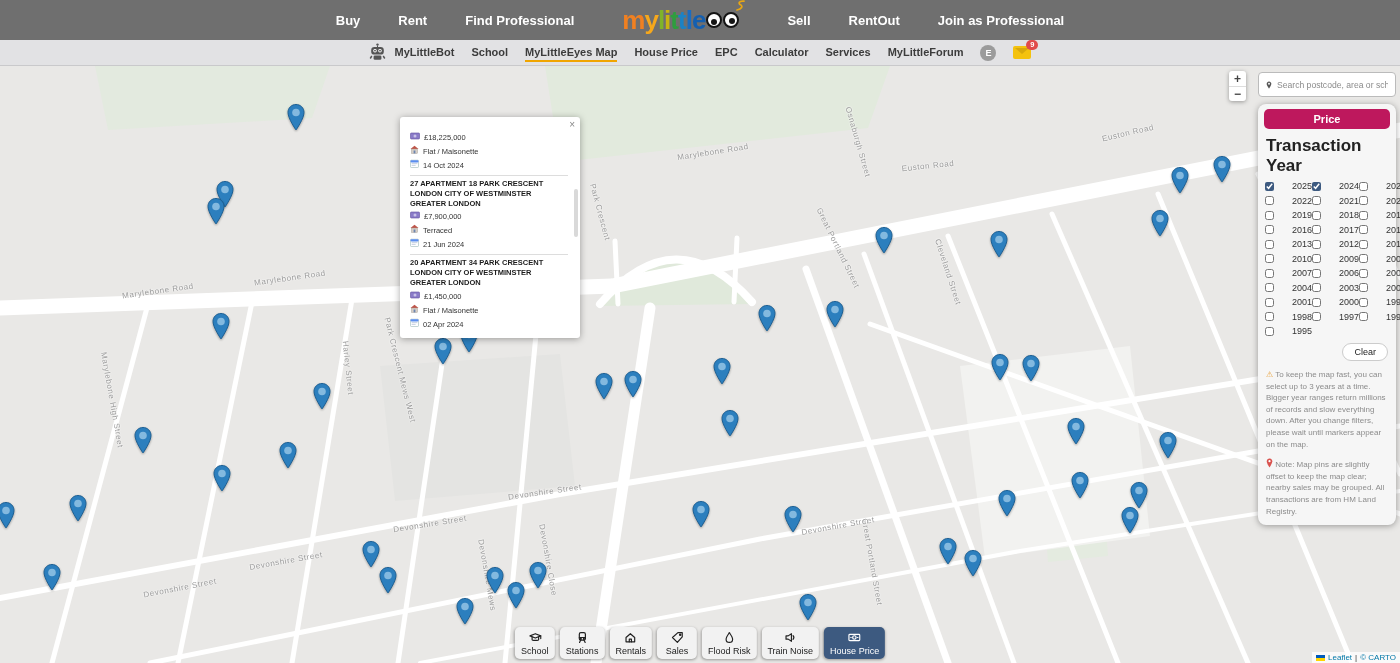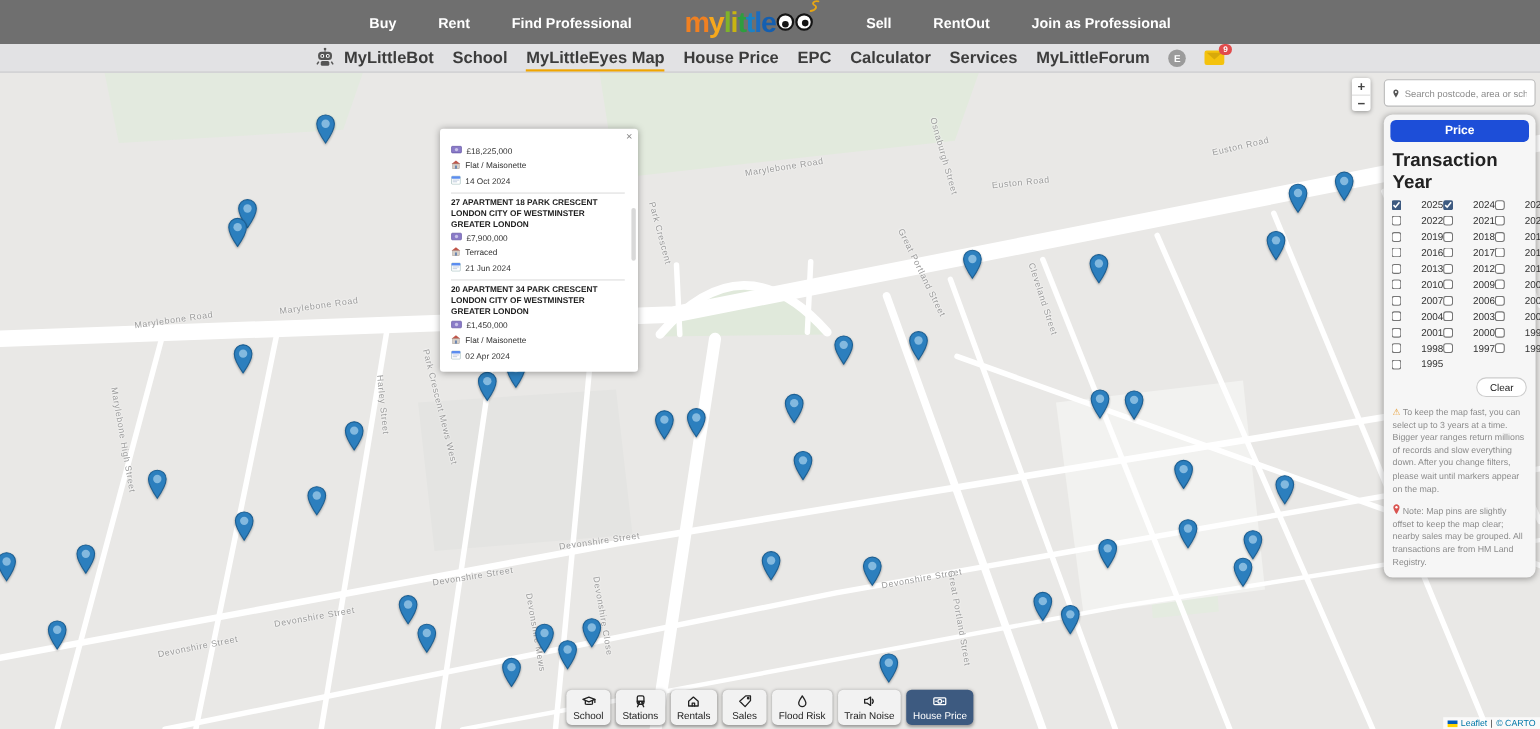--- a/index.html
+++ b/index.html
@@ -16,21 +16,21 @@
          position:relative; display:inline-block; margin-left:1px; }
   .eye .pupil { position:absolute; width:6px; height:6px; background:#141414; border-radius:50%; }
   .eye.left .pupil { left:3px; top:5px; }
   .eye.right .pupil { left:4px; top:4px; }
   .squiggle { position:absolute; right:-7px; top:-8px; }
 
   
   .subnav { position:absolute; top:40px; left:0; width:1400px; height:26px; background:#e2e2e4;
             border-bottom:1px solid #c9c9cb; display:flex; align-items:center; justify-content:center;
             gap:17px; z-index:59; }
-  .subnav-item { font-size:15px; font-weight:bold; color:#3c3c3c; cursor:pointer; white-space:nowrap;
+  .subnav-item { font-size:11px; font-weight:bold; color:#3c3c3c; cursor:pointer; white-space:nowrap;
                  padding:3px 0 2px; border-bottom:2px solid transparent; }
   .subnav-item.active { border-bottom:2px solid #F0A500; }
   .robot { margin-right:-8px; display:flex; align-items:center; }
   .avatar { width:16px; height:16px; border-radius:50%; background:#9b9b9b; color:#fff; font-size:9px;
             font-weight:bold; display:flex; align-items:center; justify-content:center; cursor:pointer; }
   .mail { position:relative; width:18px; height:13px; background:#F4C20D; border-radius:2px; cursor:pointer; }
   .mail:before { content:""; position:absolute; left:2px; top:2px; border-left:7px solid transparent;
                  border-right:7px solid transparent; border-top:6px solid #d8a90a; }
   .mail-badge { position:absolute; top:-6px; right:-7px; background:#E14B4B; color:#fff; font-size:7.5px;
                 font-weight:bold; border-radius:7px; padding:1px 4px; line-height:1.1; }
@@ -48,33 +48,33 @@
              font-weight:bold; color:#444; cursor:pointer; }
   .zoombtn + .zoombtn { border-top:1px solid #ddd; }
 
   
   .popup { position:absolute; left:400px; top:117px; width:180px; background:#fff; border-radius:3px;
            box-shadow:0 1px 7px rgba(0,0,0,.35); padding:9px 12px 4px 10px; z-index:45; }
   .popup-close { position:absolute; top:2px; right:5px; font-size:10px; color:#888; cursor:pointer; }
   .popup-entry { padding:3px 0 5px; }
   .popup-entry + .popup-entry { border-top:1px solid #ddd; }
   .popup-addr { font-size:7.5px; font-weight:bold; color:#1c1c1c; line-height:1.3; }
-  .popup-row { display:flex; align-items:center; gap:4px; font-size:7.5px; color:#333; margin-top:3px; }
+  .popup-row { display:flex; align-items:flex-end; gap:4px; font-size:7.5px; color:#333; margin-top:3px; }
   .popup-scroll { position:absolute; right:2px; top:72px; width:4px; height:48px; background:#d9d9d9; border-radius:2px; }
 
   
   .search-box { position:absolute; right:4px; top:72px; width:138px; height:25px; background:#fff;
                 border:1px solid #bbb; border-radius:4px; display:flex; align-items:center; gap:5px;
                 padding:0 7px; z-index:50; }
   .search-box input { border:none; outline:none; width:112px; font-size:8.6px; color:#333; background:transparent;
                       font-family:"Liberation Sans", sans-serif; }
   .search-box input::placeholder { color:#8b8b8b; }
   .filter-panel { position:absolute; right:4px; top:104px; width:138px; background:#f6f6f6; border-radius:8px;
                   box-shadow:0 1px 6px rgba(0,0,0,.35); padding:5px 6px 6px; z-index:50; }
-  .panel-header { background:#1d4ed8; color:#fff; font-size:11px; font-weight:bold; text-align:center;
+  .panel-header { background:#be185d; color:#fff; font-size:11px; font-weight:bold; text-align:center;
                   padding:4px 4px; border-radius:5px; cursor:pointer; }
   .filter-title { font-size:17px; font-weight:bold; color:#222; margin:7px 2px 5px; }
   .year-grid { display:grid; grid-template-columns:1fr 1fr 1fr; row-gap:4.5px; margin:0 1px; }
   .year-cell { display:flex; align-items:center; gap:18px; font-size:9px; color:#333; cursor:pointer; }
   .year-cell input { width:9px; height:9px; accent-color:#3d5a80; margin:0; }
   .clear-row { display:flex; justify-content:flex-end; margin:7px 2px 2px; }
   .clear-btn { background:#fff; border:1px solid #ccc; border-radius:12px; font-size:9px; color:#222;
                padding:3px 11px; cursor:pointer; font-family:"Liberation Sans", sans-serif; }
   .panel-note { font-size:8px; color:#8c8c8c; line-height:1.45; margin:8px 2px 2px; }
   .warn-glyph { color:#E8A13C; font-size:8px; }

